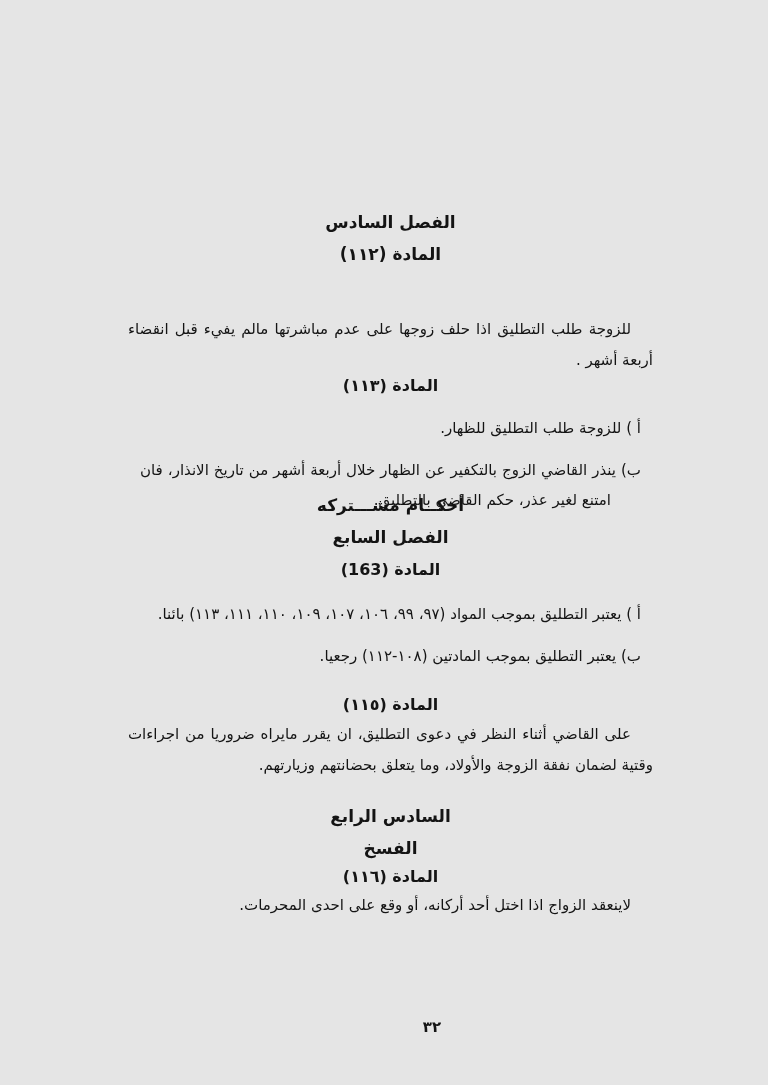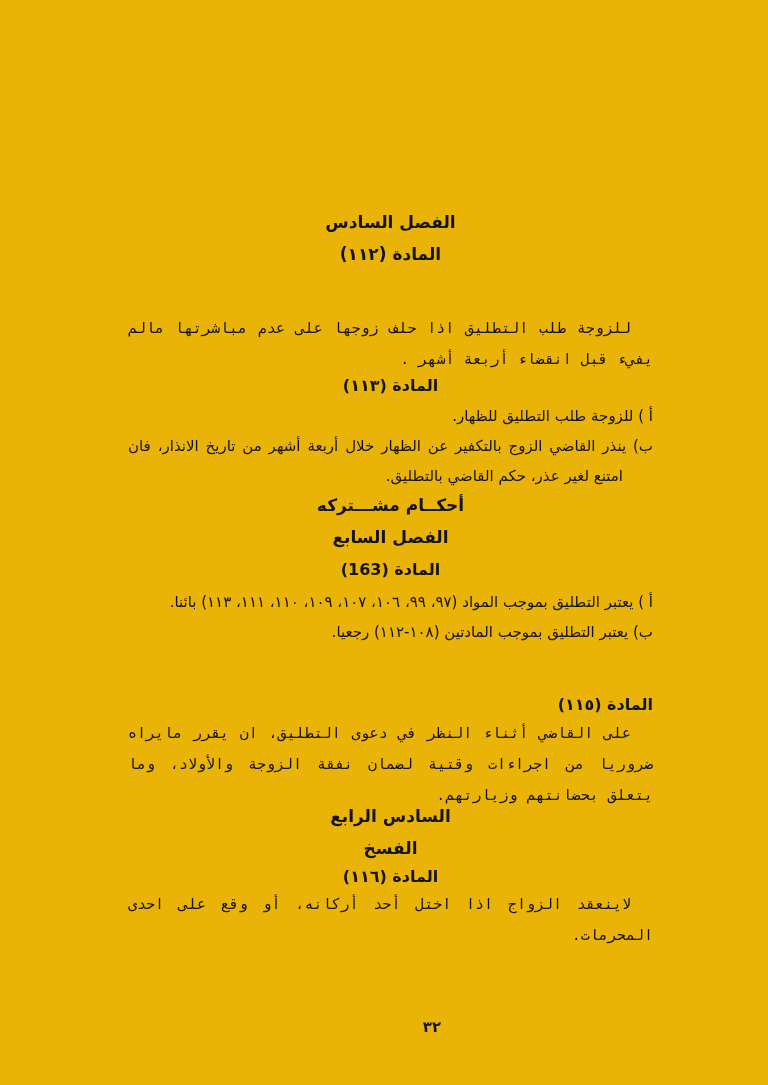--- a/index.html
+++ b/index.html
@@ -4,21 +4,21 @@
 <style>
   html, body {
     margin: 0;
     padding: 0;
     background: #fdfdfb;
   }
   .sheet {
     position: relative;
     width: 768px;
     height: 1085px;
-    background: #eab308;
+    background: #e5e5e5;
     color: #141414;
     font-family: "DejaVu Sans", sans-serif;
     direction: rtl;
     overflow: hidden;
   }
   .blk {
     position: absolute;
     right: 115px;
     width: 525px;
   }
@@ -33,28 +33,28 @@
     font-size: 16px;
     font-weight: 700;
     line-height: 28px;
     text-align: center;
   }
   .para {
     font-size: 15px;
     line-height: 31px;
     text-align: justify;
   }
-  .para.first-indent { text-indent: 22px; font-family: Liberation Mono, monospace; }
+  .para.first-indent { text-indent: 22px; }
   .list-item {
     font-size: 15px;
     line-height: 30px;
     text-align: justify;
     padding-right: 30px;
     text-indent: -30px;
-    margin: 0;
+    margin: 12px;
   }
   .list-item .marker { white-space: pre; }
   .page-number {
     position: absolute;
     top: 1018px;
     left: 400px;
     width: 64px;
     text-align: center;
     font-size: 15px;
     font-weight: 700;
@@ -84,21 +84,21 @@
     <div class="h-chapter">أحكــام مشـــتركه</div>
     <div class="h-chapter">الفصل السابع</div>
   </div>
 
   <div class="blk h-article" style="top:556px;">المادة (163)</div>
   <div class="blk" style="top:587px;">
     <p class="list-item"><span class="marker">أ ) </span><span>يعتبر التطليق بموجب المواد (٩٧، ٩٩، ١٠٦، ١٠٧، ١٠٩، ١١٠، ١١١، ١١٣) بائنا.</span></p>
     <p class="list-item"><span class="marker">ب) </span><span>يعتبر التطليق بموجب المادتين (١٠٨-١١٢) رجعيا.</span></p>
   </div>
 
-  <div class="blk h-article" style="top:691px;text-align:right;">المادة (١١٥)</div>
+  <div class="blk h-article" style="top:691px;">المادة (١١٥)</div>
   <div class="blk para first-indent" style="top:719px;">على القاضي أثناء النظر في دعوى التطليق، ان يقرر مايراه ضروريا من اجراءات وقتية لضمان نفقة الزوجة والأولاد، وما يتعلق بحضانتهم وزيارتهم.</div>
 
   <div class="blk" style="top:800px;">
     <div class="h-chapter">السادس الرابع</div>
     <div class="h-chapter">الفسخ</div>
   </div>
 
   <div class="blk h-article" style="top:863px;">المادة (١١٦)</div>
   <div class="blk para first-indent" style="top:890px;">لاينعقد الزواج اذا اختل أحد أركانه، أو وقع على احدى المحرمات.</div>
 

